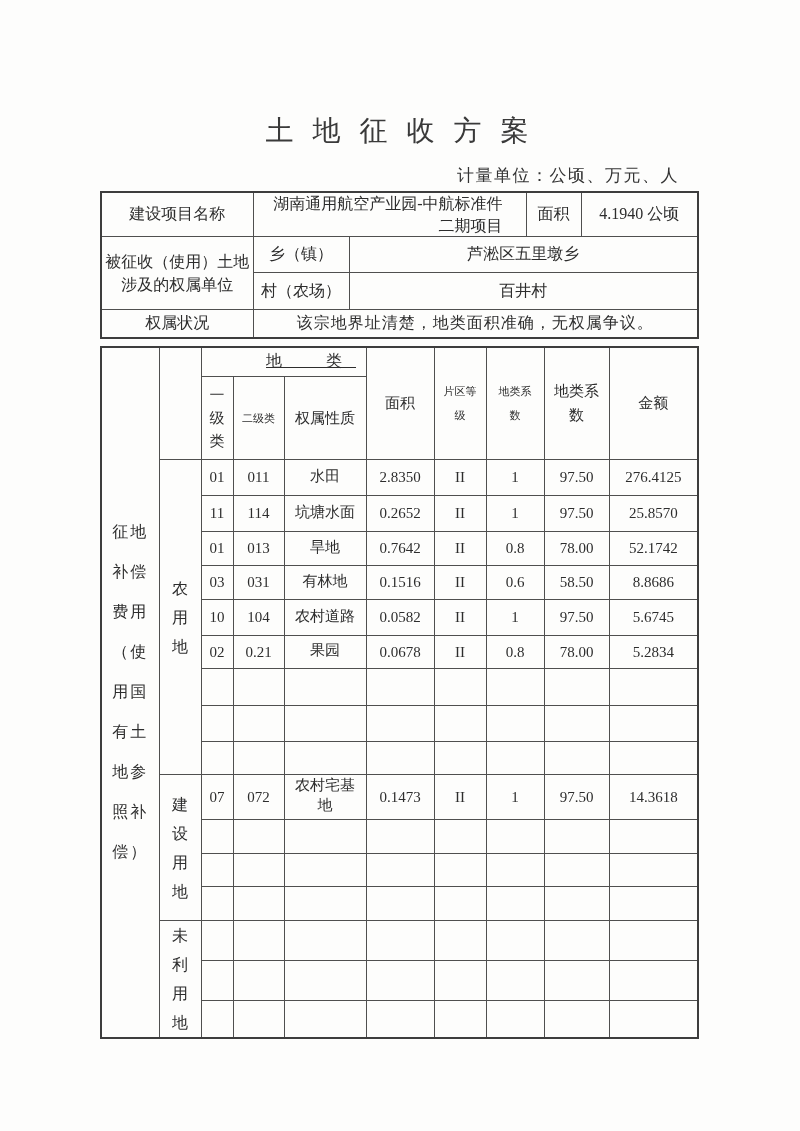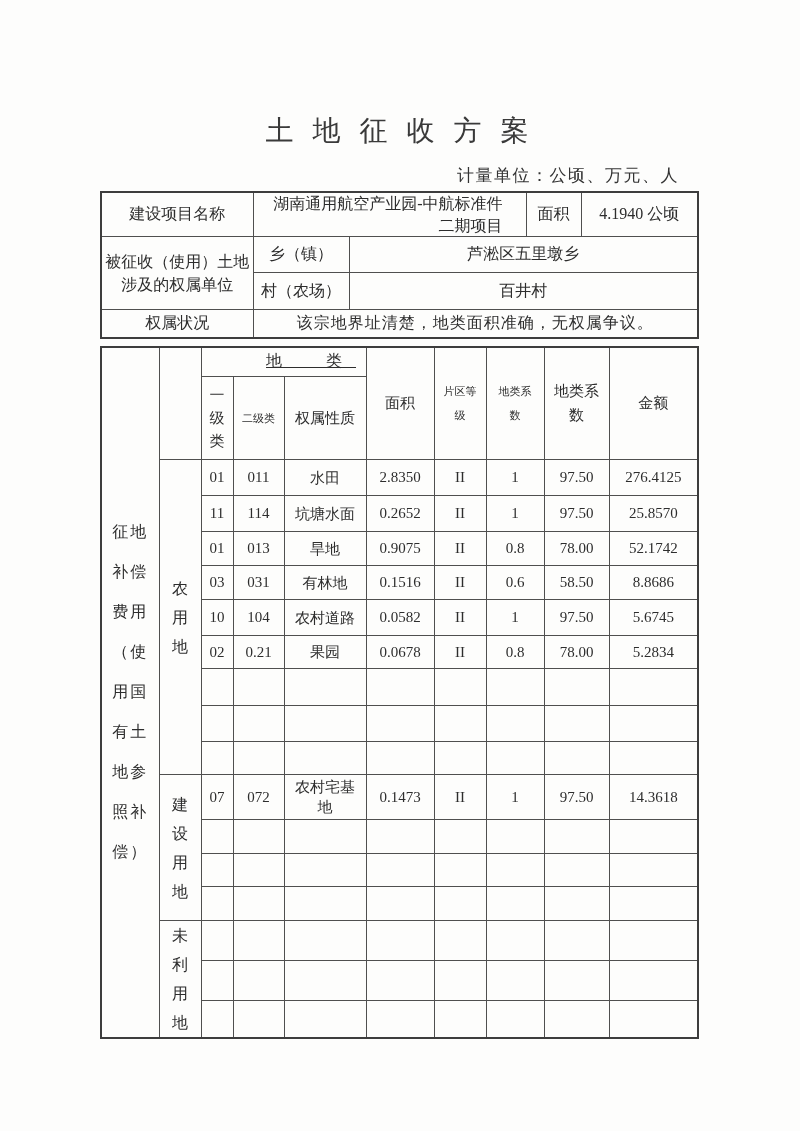--- a/index.html
+++ b/index.html
@@ -87,20 +87,21 @@
   }
   .h-dilei{
     letter-spacing:14px;
     padding-left:55px;
     font-size:16px;
     text-decoration:underline;
   }
   .namecell{
     line-height:20px;
     padding:0 6px;
+    font-family:Liberation Mono, monospace;
   }
   .num{font-size:15px;}
 </style>
 </head>
 <body>
 
 <div class="page-title">土 地 征 收 方 案</div>
 
 <div class="content">
   <div class="unit-note">计量单位：公顷、万元、人</div>
@@ -186,21 +187,21 @@
       <td class="num">0.2652</td>
       <td>II</td>
       <td>1</td>
       <td class="num">97.50</td>
       <td class="num">25.8570</td>
     </tr>
     <tr class="r34">
       <td>01</td>
       <td>013</td>
       <td class="namecell">旱地</td>
-      <td class="num">0.9075</td>
+      <td class="num">0.7642</td>
       <td>II</td>
       <td>0.8</td>
       <td class="num">78.00</td>
       <td class="num">52.1742</td>
     </tr>
     <tr class="r34">
       <td>03</td>
       <td>031</td>
       <td class="namecell">有林地</td>
       <td class="num">0.1516</td>

